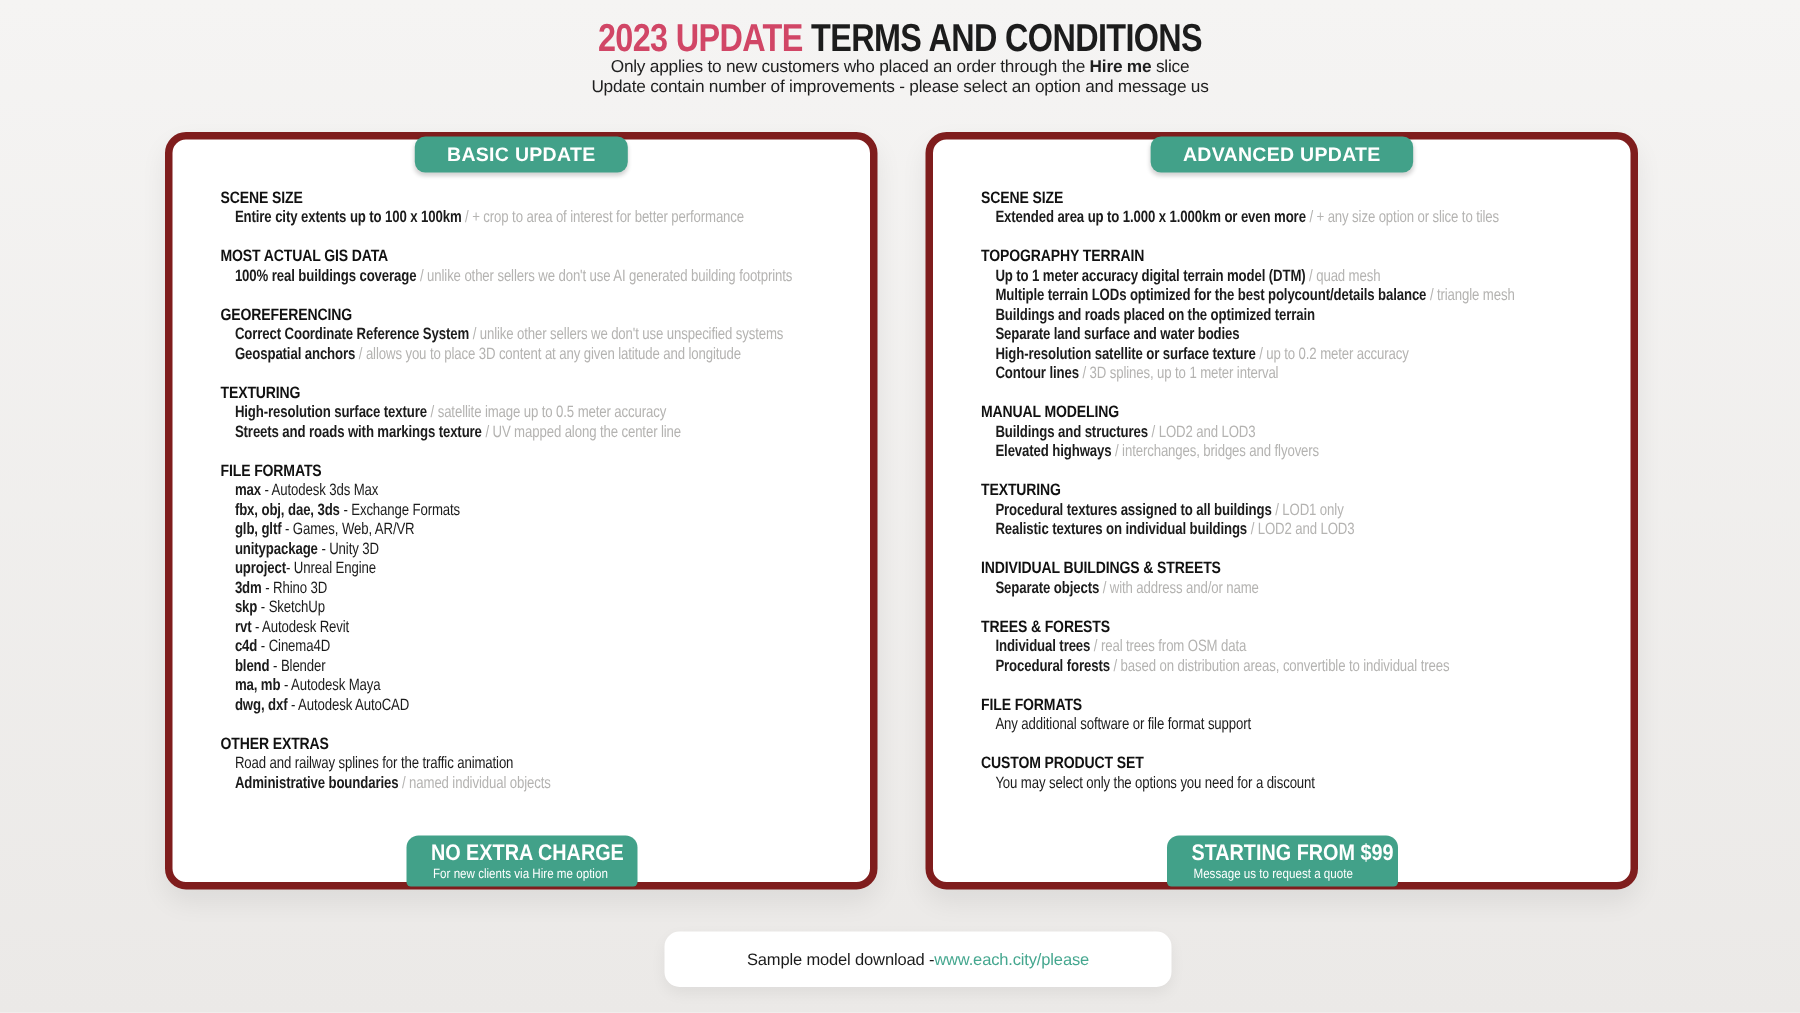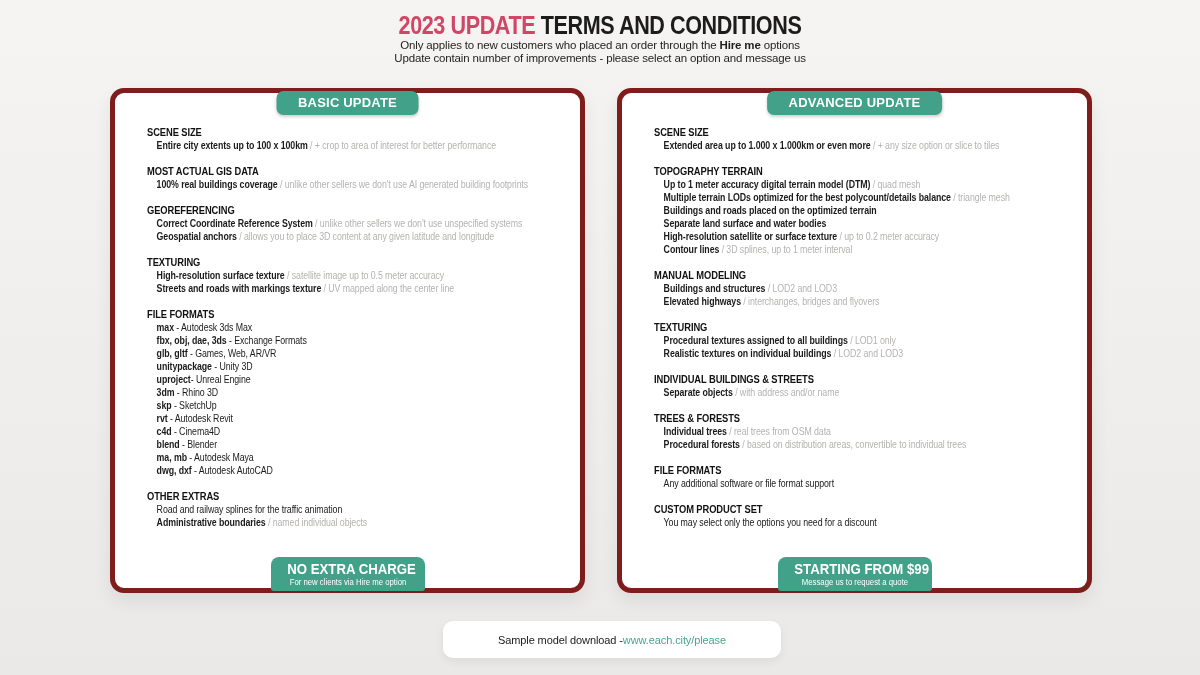--- a/index.html
+++ b/index.html
@@ -22,37 +22,37 @@
   .sections{padding:33px 14px 0 32px;}
   .section{margin-bottom:13px;}
   .heading{font-size:11px;font-weight:bold;color:#111;line-height:13px;white-space:nowrap;
     transform:scaleX(0.85);transform-origin:0 50%;letter-spacing:-0.1px;}
   .item{font-size:11px;line-height:13px;color:#1b1b1b;padding-left:12px;white-space:nowrap;
     transform:scaleX(0.8);transform-origin:0 50%;letter-spacing:-0.1px;}
   .lead{font-weight:bold;}
   .plain{font-weight:normal;}
   .note{color:#b4b3b1;}
   .bottom-badge{position:absolute;bottom:-3px;left:50%;transform:translateX(-50%);
-    background:#42a189;color:#fff;text-align:center;width:138px;
+    background:#42a189;color:#fff;text-align:left;width:138px;
     padding:3px 8px 4px;border-radius:8px 8px 3px 3px;white-space:nowrap;margin-top:24px;}
   .b-title{font-size:15px;font-weight:bold;line-height:17px;
     transform:scaleX(0.88);transform-origin:50% 50%;}
   .b-sub{font-size:9px;line-height:10px;transform:scaleX(0.86);transform-origin:50% 50%;}
   .footer{position:absolute;left:443px;top:621px;width:338px;height:37px;background:#fff;
     border-radius:10px;box-shadow:0 4px 10px rgba(0,0,0,0.06);
     display:flex;align-items:center;justify-content:center;
     font-size:11px;color:#1b1b1b;letter-spacing:-0.1px;}
   .footer a{color:#45a78f;text-decoration:none;}
 </style>
 </head>
 <body>
 
 <div class="header">
   <h1 class="page-title"><span class="accent">2023 UPDATE</span><span> TERMS AND CONDITIONS</span></h1>
-  <div class="sub"><span>Only applies to new customers who placed an order through the </span><b>Hire me</b><span> options</span></div>
+  <div class="sub"><span>Only applies to new customers who placed an order through the </span><b>Hire me</b><span> slice</span></div>
   <div class="sub">Update contain number of improvements - please select an option and message us</div>
 </div>
 
 <main id="panels">
     <section class="panel panel-basic">
       <div class="top-badge">BASIC UPDATE</div>
       <div class="sections">
         <div class="section">
           <div class="heading">SCENE SIZE</div>
           <div class="item"><span class="lead">Entire city extents up to 100 x 100km</span><span class="note"> / + crop to area of interest for better performance</span></div>

